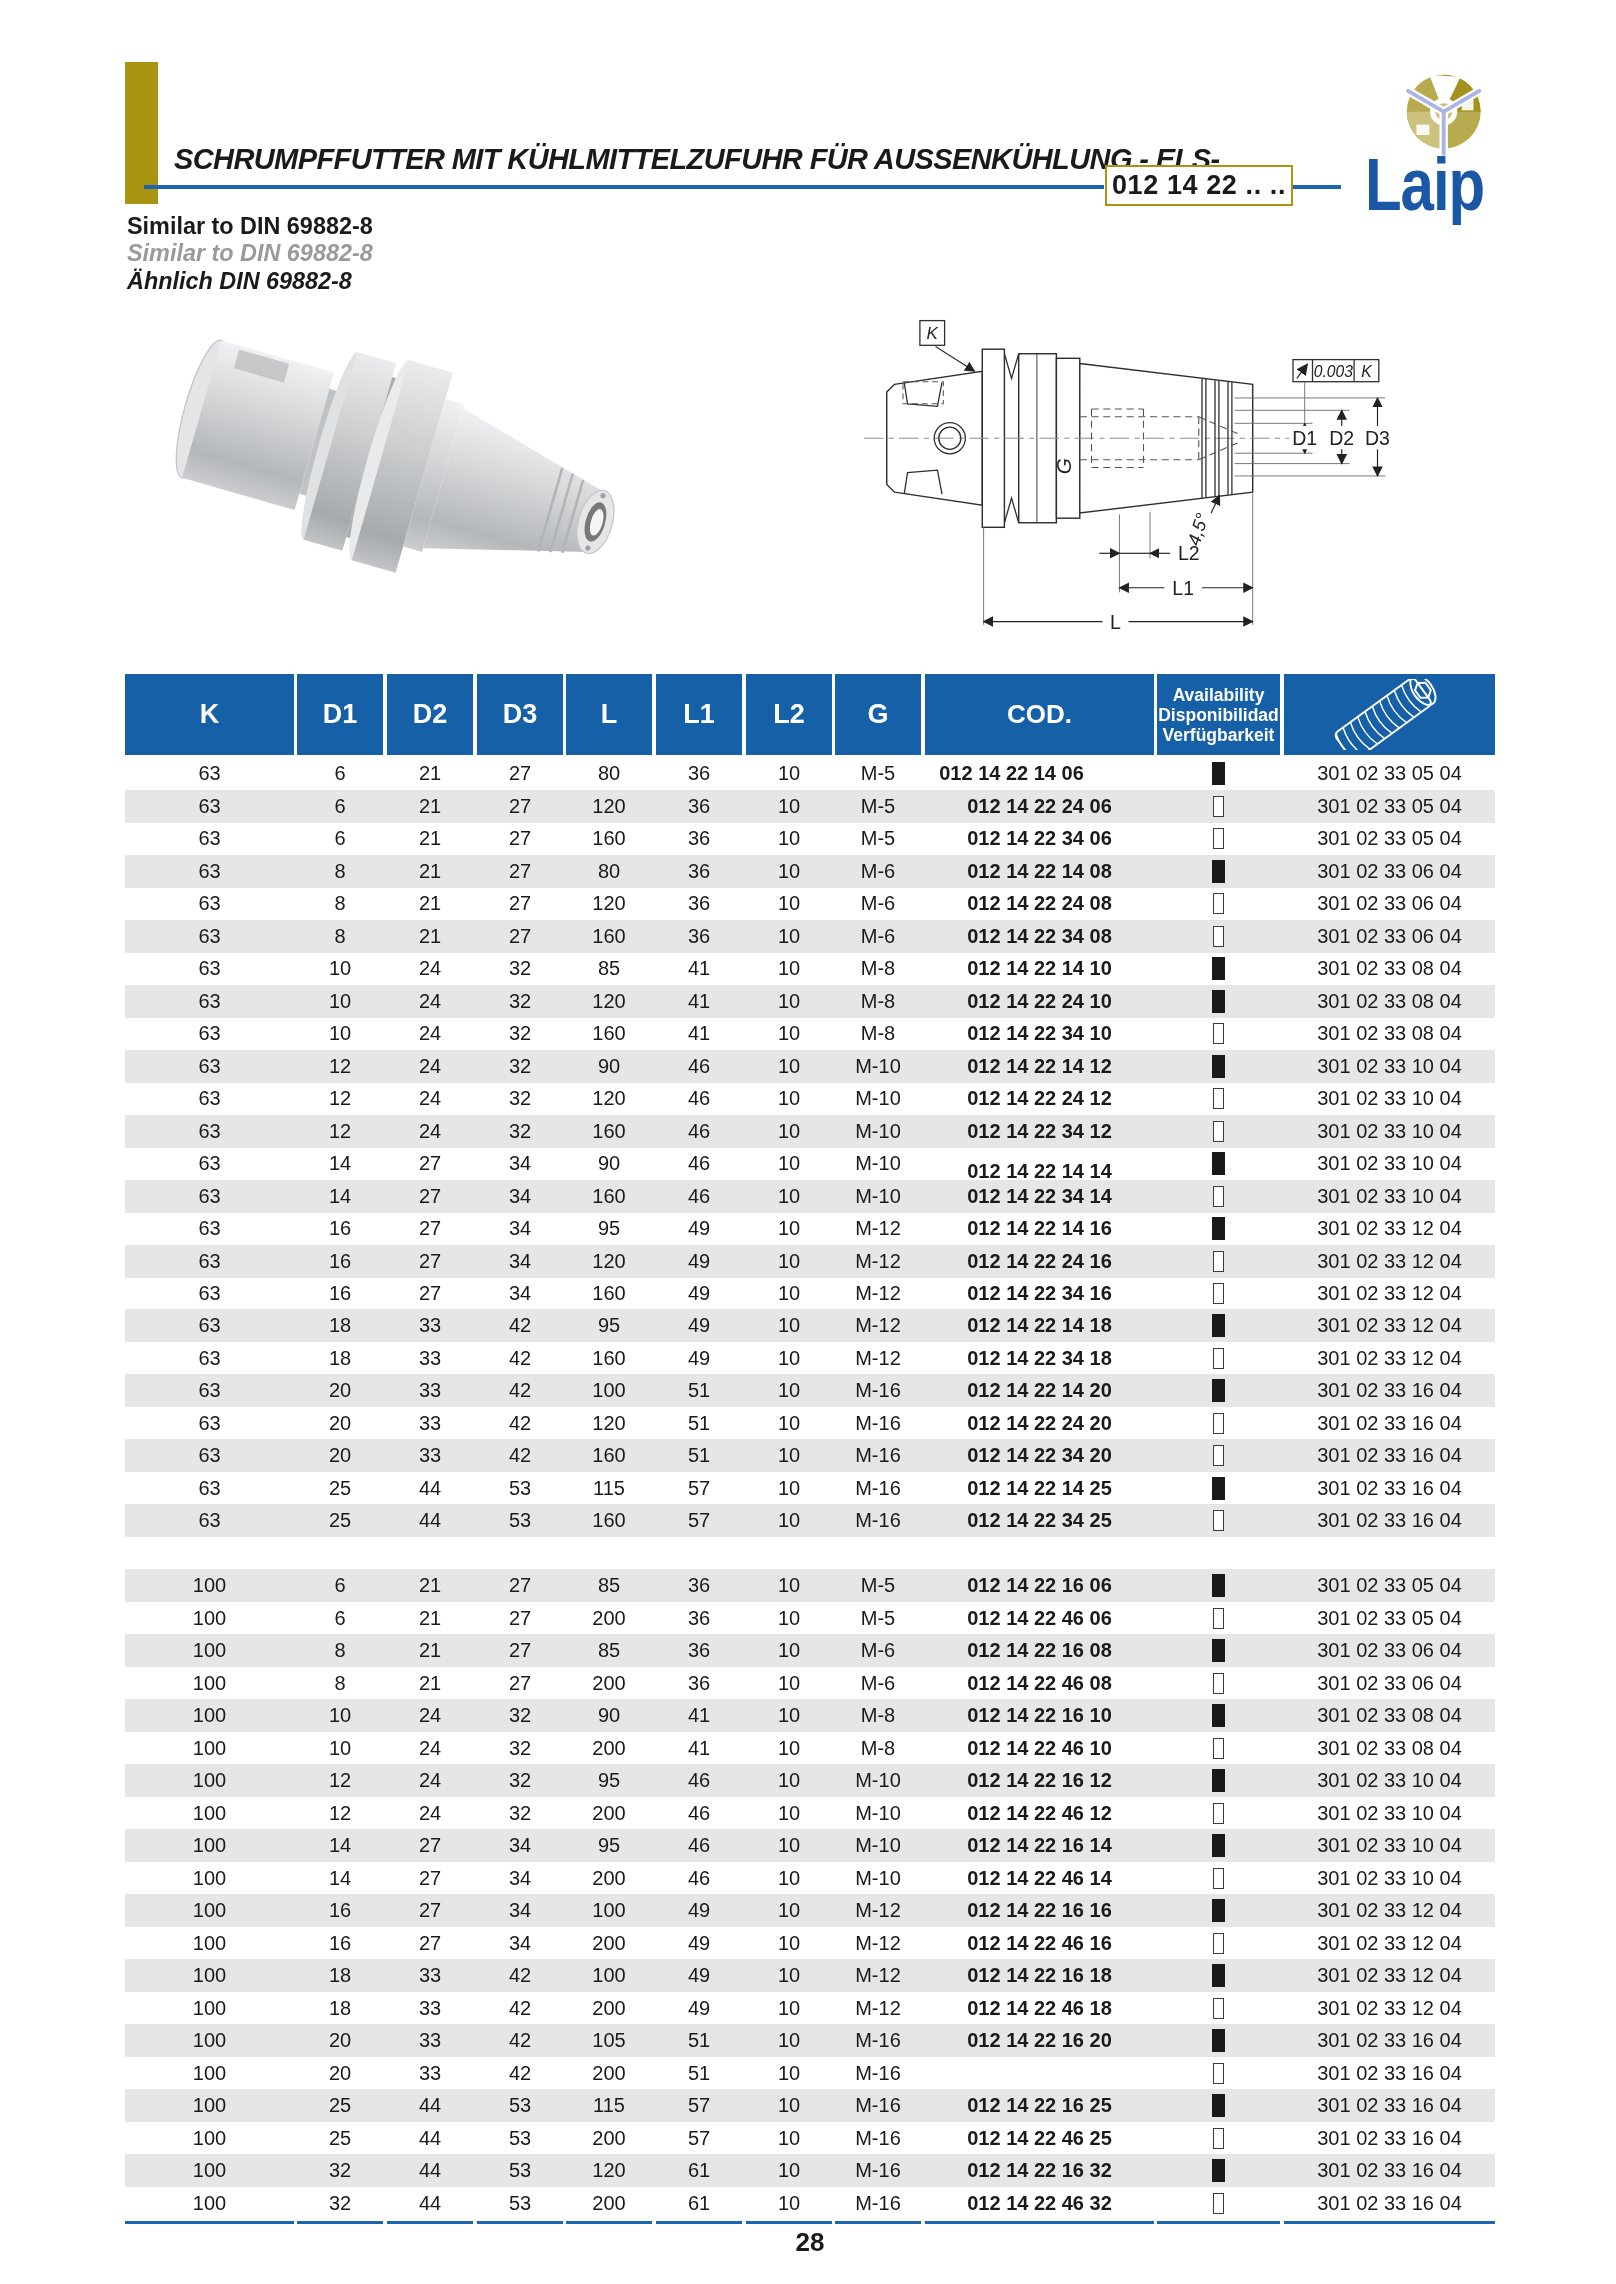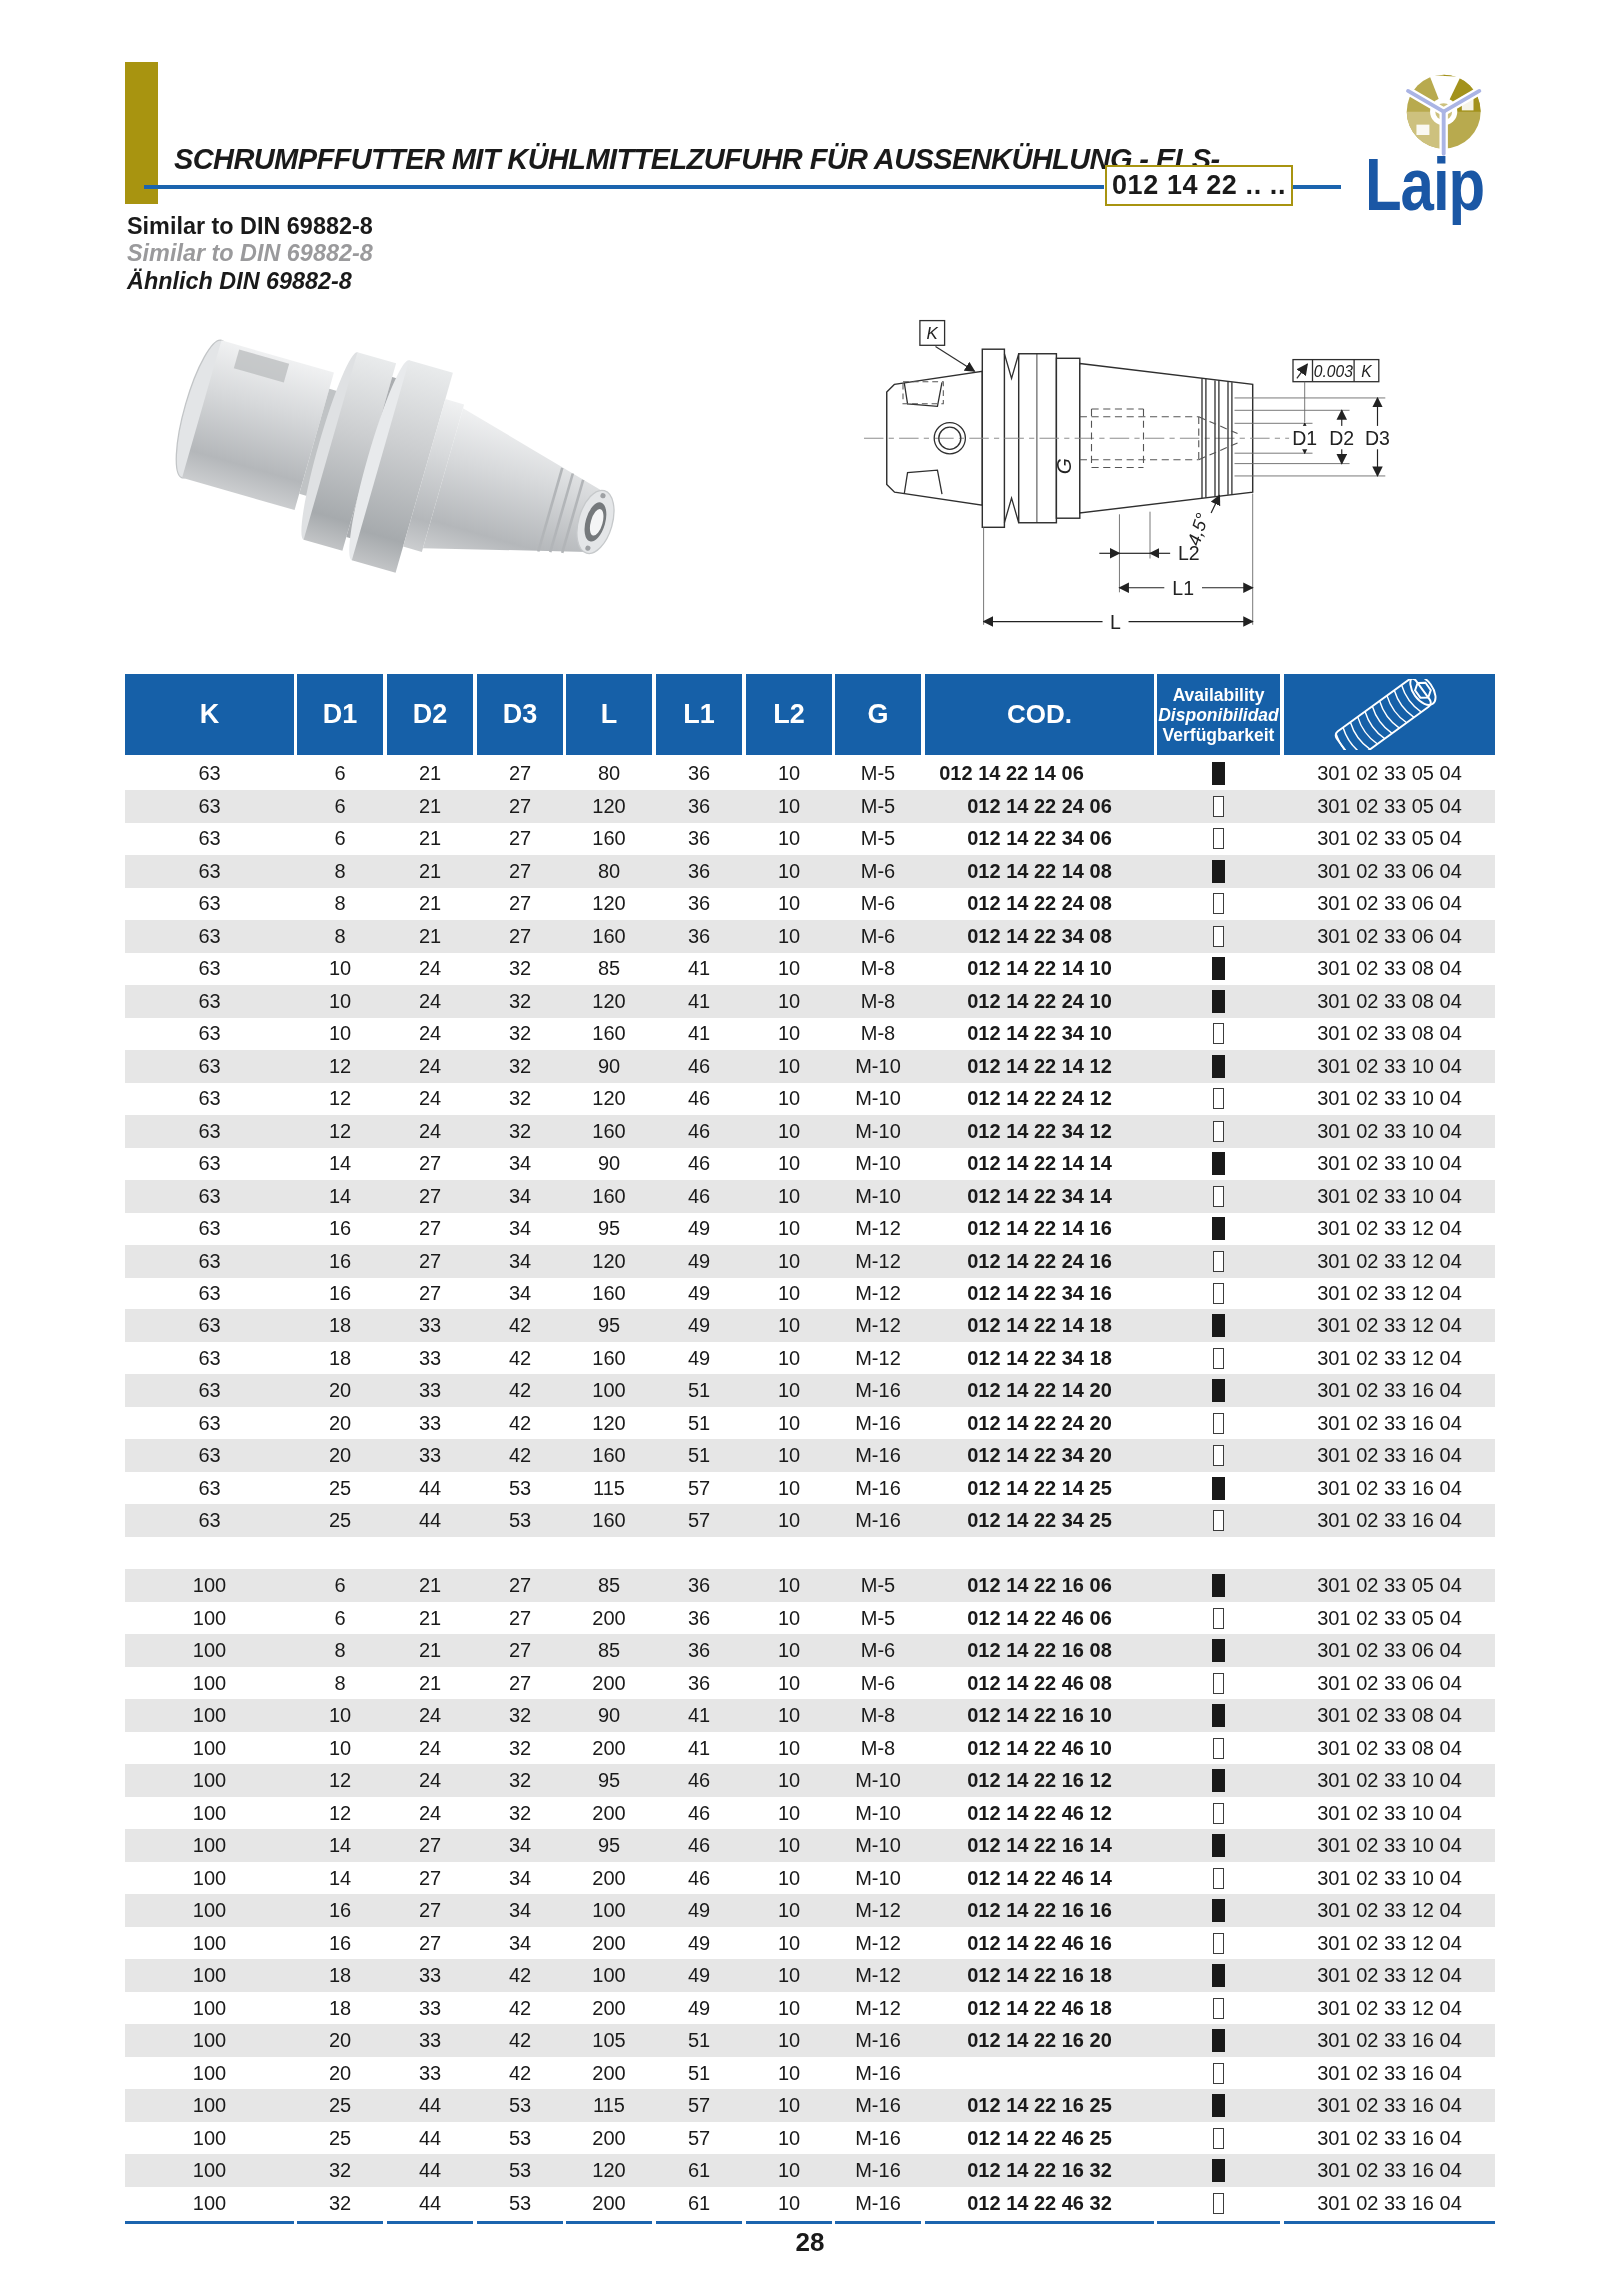--- a/index.html
+++ b/index.html
@@ -39,21 +39,21 @@
   
   .fig-photo{position:absolute;left:149px;top:279px;width:507px;height:377px;}
   .fig-drawing{position:absolute;left:838px;top:279px;width:754px;height:390px;}
   .fig-drawing text{font-family:"Liberation Sans",sans-serif;fill:#222;}
 
   
   .dtable{position:absolute;left:125px;top:674px;width:1370px;height:1560px;}
   .hcell{position:absolute;top:0;height:81px;background:var(--blue);color:#fff;
      display:flex;align-items:center;justify-content:center;font-weight:bold;font-size:27px;}
   .hcell.avail{flex-direction:column;font-size:17.5px;line-height:20px;padding-top:1.3px;}
-  .hcell.avail .es{font-style:italic;}
+  .hcell.avail .es{}
   .trow{position:absolute;left:0;width:1370px;height:32.5px;}
   .trow.gray{background:var(--stripe);}
   .tcell{position:absolute;top:0;height:32.5px;display:flex;align-items:center;justify-content:center;
      font-size:20px;color:#1a1a1a;}
   .tcell.cod{font-weight:bold;}
   .avail-yes{display:inline-block;width:13px;height:23.4px;background:#191919;}
   .avail-no{display:inline-block;width:11.7px;height:21px;border:1.3px solid #3c3c3c;background:#fff;}
   .bottom-line{position:absolute;top:1547px;height:3.2px;background:var(--line-blue);}
   .page-num{position:absolute;left:125px;top:2227px;width:1370px;text-align:center;
      font-size:26px;font-weight:bold;color:#1a1a1a;}
@@ -478,21 +478,21 @@
         </div>
         <div class="trow" style="top: 473px;">
           <div class="tcell" style="left: 0px; width: 169px;">63</div>
           <div class="tcell" style="left: 172px; width: 86px;">14</div>
           <div class="tcell" style="left: 262px; width: 86px;">27</div>
           <div class="tcell" style="left: 352px; width: 86px;">34</div>
           <div class="tcell" style="left: 441px; width: 86px;">90</div>
           <div class="tcell" style="left: 531px; width: 86px;">46</div>
           <div class="tcell" style="left: 621px; width: 86px;">10</div>
           <div class="tcell" style="left: 710px; width: 86px;">M-10</div>
-          <div class="tcell cod" style="left: 800px; width: 229px;">012 14 22 14 14</div>
+          <div class="tcell cod" style="left: 800px; width: 229px; margin-top: 8px;">012 14 22 14 14</div>
           <div class="tcell" style="left: 1032px; width: 123px;">
             <span class="avail-yes"></span>
           </div>
           <div class="tcell" style="left: 1159px; width: 211px;">301 02 33 10 04</div>
         </div>
         <div class="trow gray" style="top: 506px;">
           <div class="tcell" style="left: 0px; width: 169px;">63</div>
           <div class="tcell" style="left: 172px; width: 86px;">14</div>
           <div class="tcell" style="left: 262px; width: 86px;">27</div>
           <div class="tcell" style="left: 352px; width: 86px;">34</div>

